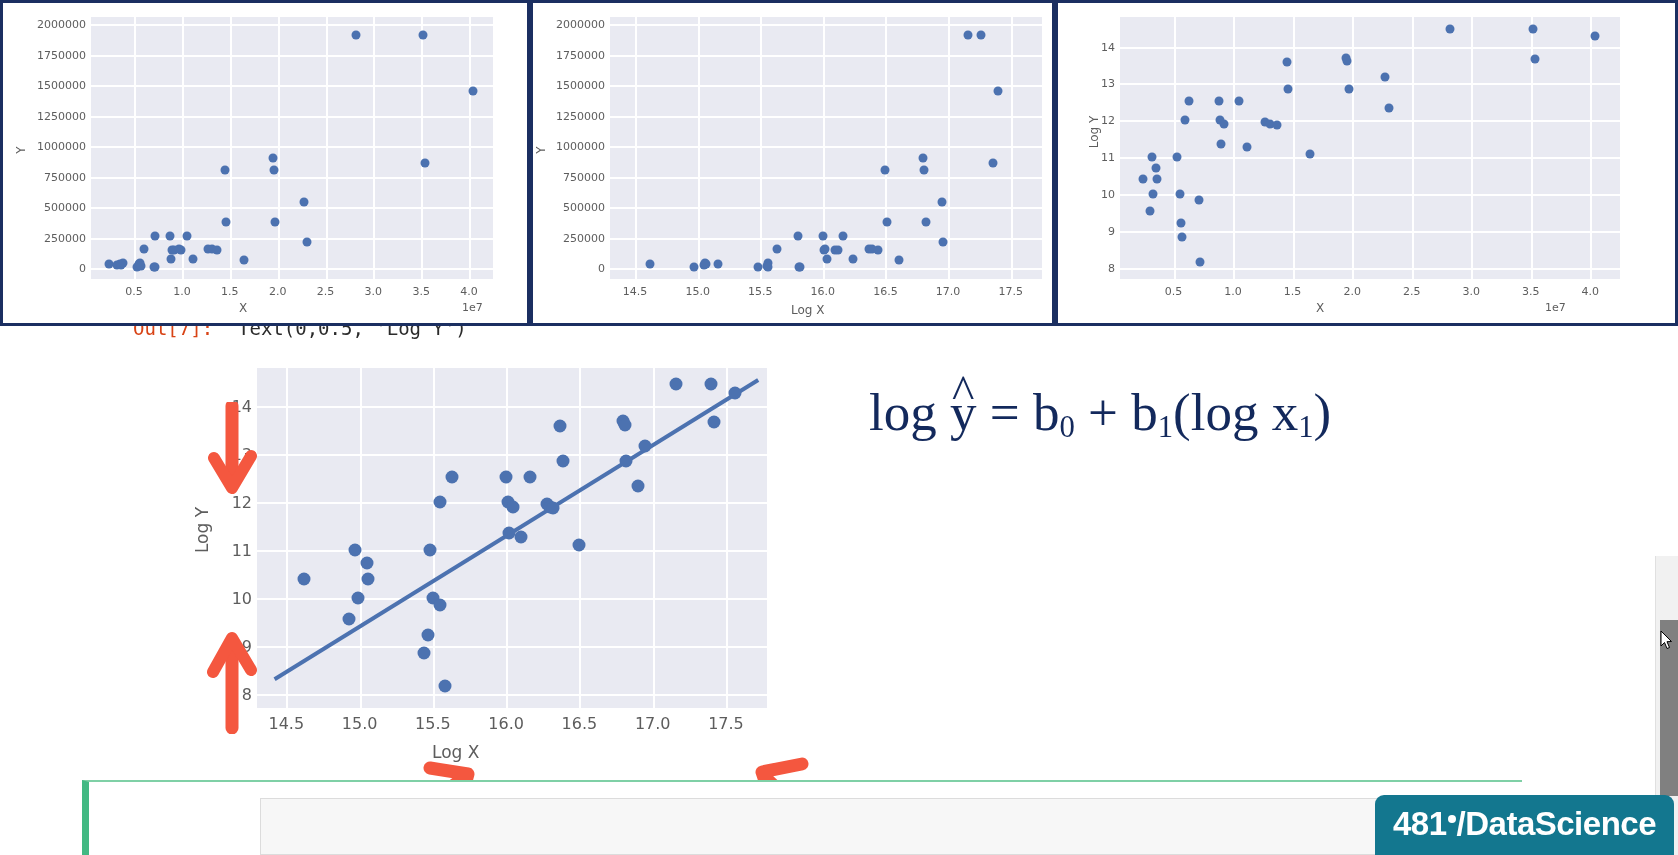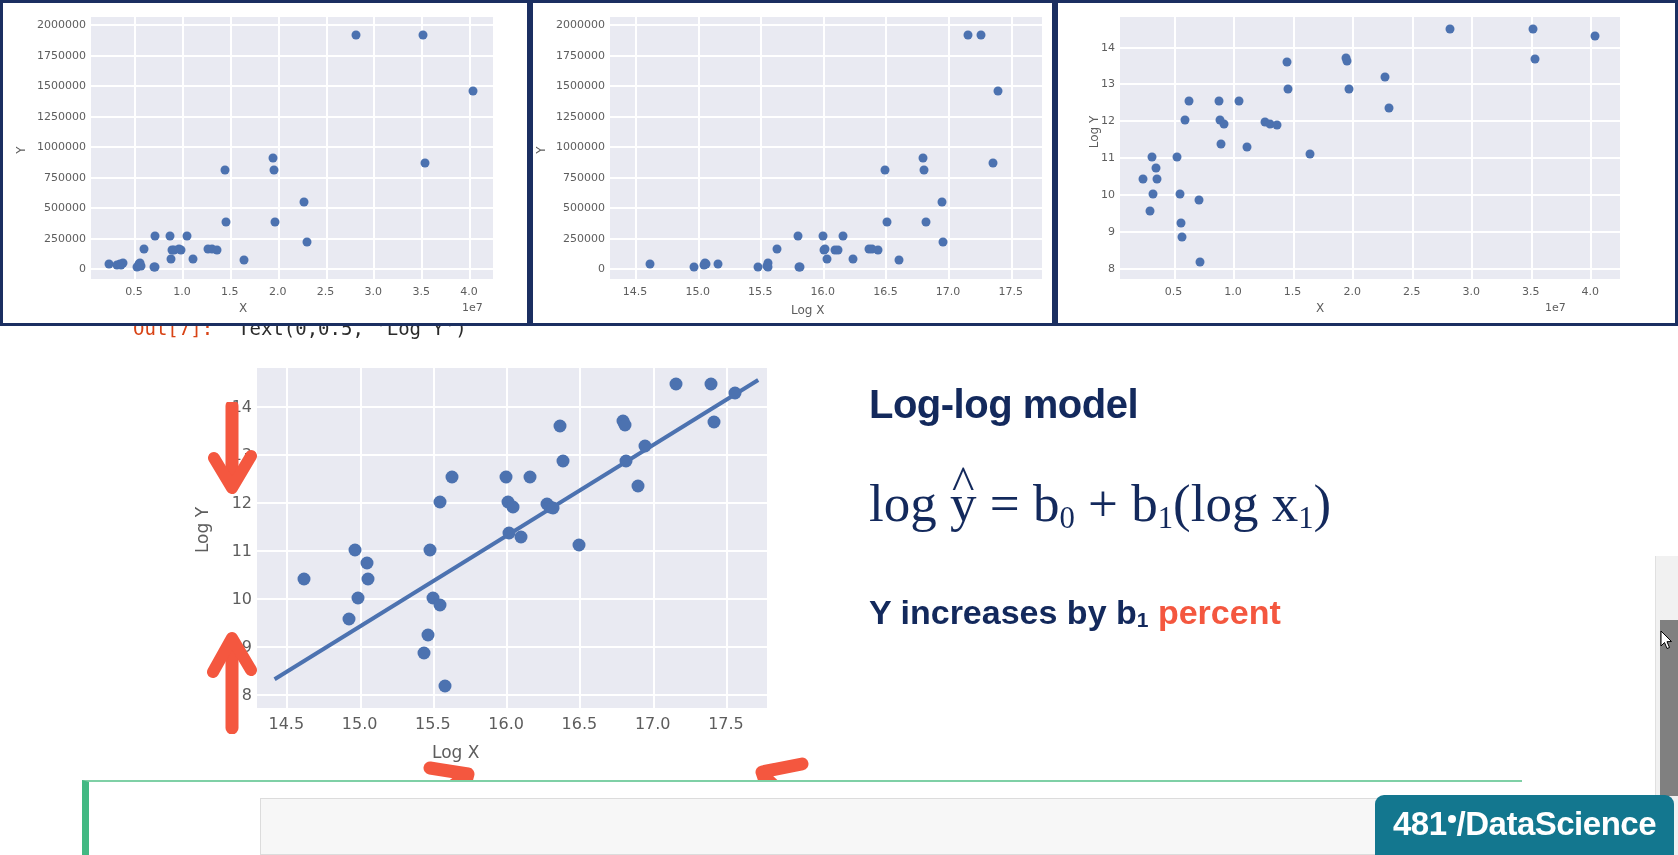--- a/index.html
+++ b/index.html
@@ -488,33 +488,31 @@
   </div>
 
   <div class="arrow" style="left:645px;top:398px;">
     <svg width="220" height="72" viewBox="0 0 220 72">
       <path d="M205 62 C150 66 95 62 66 30" stroke="#f4573f" stroke-width="13" stroke-linecap="round" fill="none"></path>
       <path d="M100 14 L60 22 L72 58" stroke="#f4573f" stroke-width="13" stroke-linecap="round" stroke-linejoin="round" fill="none"></path>
     </svg>
   </div>
 
   <div id="textcol">
-    <div id="title-loglog">Log-log model</div>
 
     <div id="formula">
       <span>log</span>
       <span class="hat"><span class="hatmark">^</span><span>y</span></span>
       <span>=</span>
       <span><span>b</span><sub>0</sub></span>
       <span>+</span>
       <span><span>b</span><sub>1</sub></span><span>(log x</span><sub>1</sub><span>)</span>
     </div>
 
 
-    <div class="stmt"><span>Y increases by b</span><sub>1</sub> <span class="hl">percent</span></div>
   </div>
 
   <div id="greencell">
     <div class="inner"></div>
   </div>
 </div>
 
 <div id="scrollbar">
   <div id="scroll-thumb"></div>
 </div>

